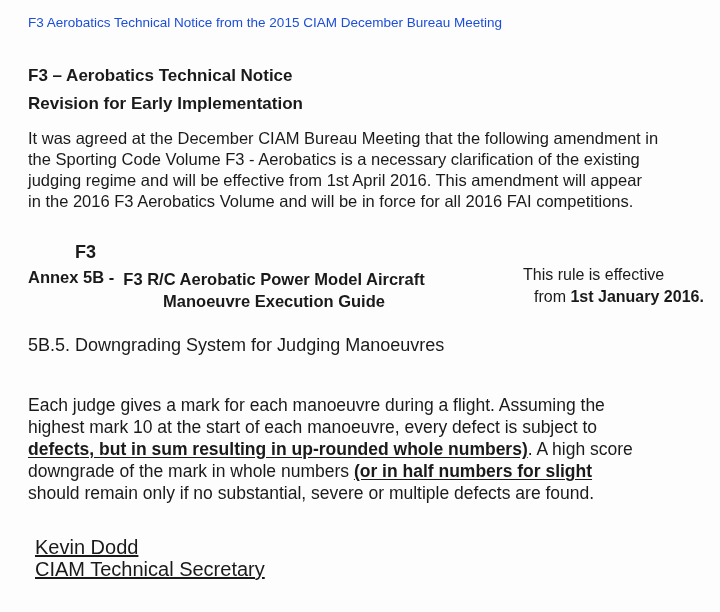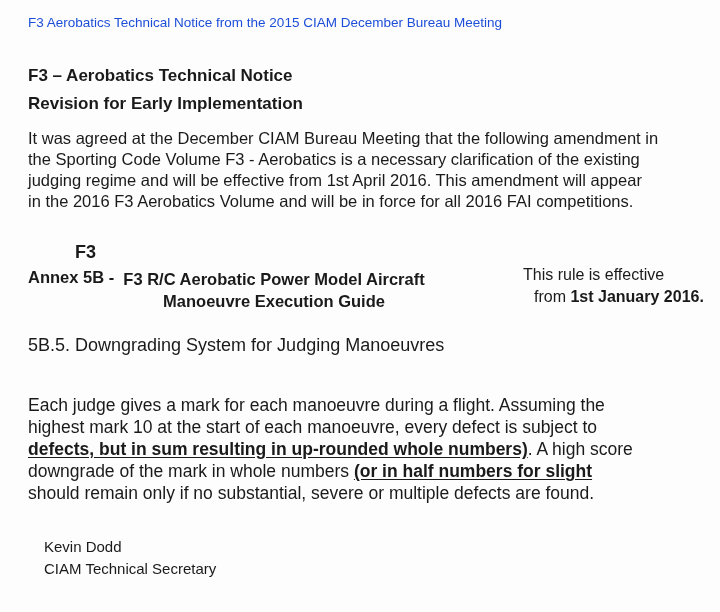--- a/index.html
+++ b/index.html
@@ -73,23 +73,24 @@
     left: 28px; top: 394px;
     font-size: 17.5px;
     line-height: 22px;
   }
   .bold-underlined {
     font-weight: bold;
     text-decoration: underline;
     text-underline-offset: 2px;
   }
   .signature {
-    left: 44px; top: 536px;
-    font-size: 15px;
+    left: 35px; top: 536px;
+    font-size: 20px;
     line-height: 22px;
+    text-decoration: underline;
   }
 </style>
 </head>
 <body>
 
 <div class="page">
 
   <div class="abs header-line doc-line">F3 Aerobatics Technical Notice from the 2015 CIAM December Bureau Meeting</div>
 
   <div class="abs doc-title doc-line">F3 – Aerobatics Technical Notice</div>

